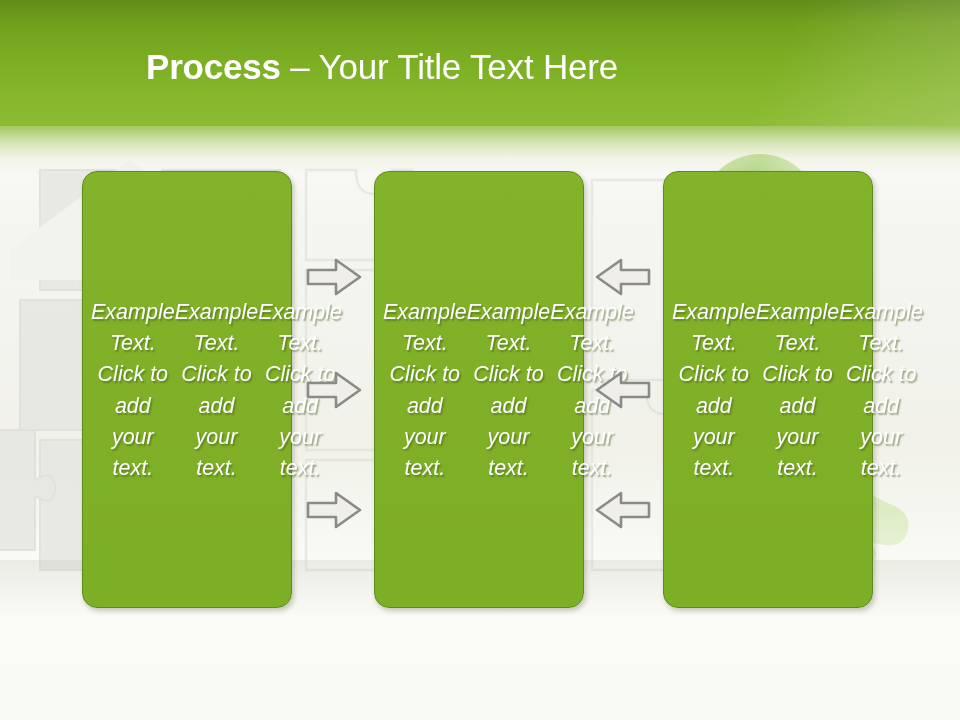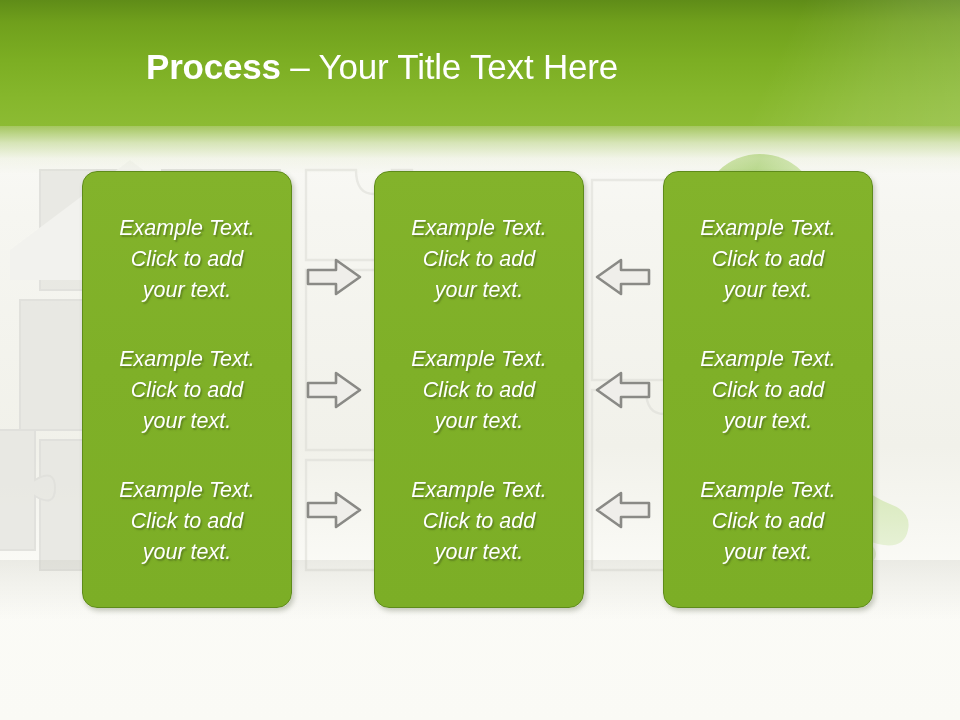--- a/index.html
+++ b/index.html
@@ -103,21 +103,20 @@
     position: absolute;
     width: 210px;
     height: 437px;
     top: 171px;
     border-radius: 15px;
     background: linear-gradient(to bottom, #83b32b 0%, #7fb028 45%, #7cae26 100%);
     border: 1px solid #5e8b1a;
     box-shadow: 2px 3px 5px rgba(80,90,60,0.30);
     box-sizing: border-box;
     display: flex;
-    flex-direction: column;
     justify-content: space-around;
     align-items: center;
     padding: 22px 8px 20px 8px;
   }
   .box-1 { left: 82px; }
   .box-2 { left: 374px; }
   .box-3 { left: 663px; }
 
   .cell {
     width: 100%;

